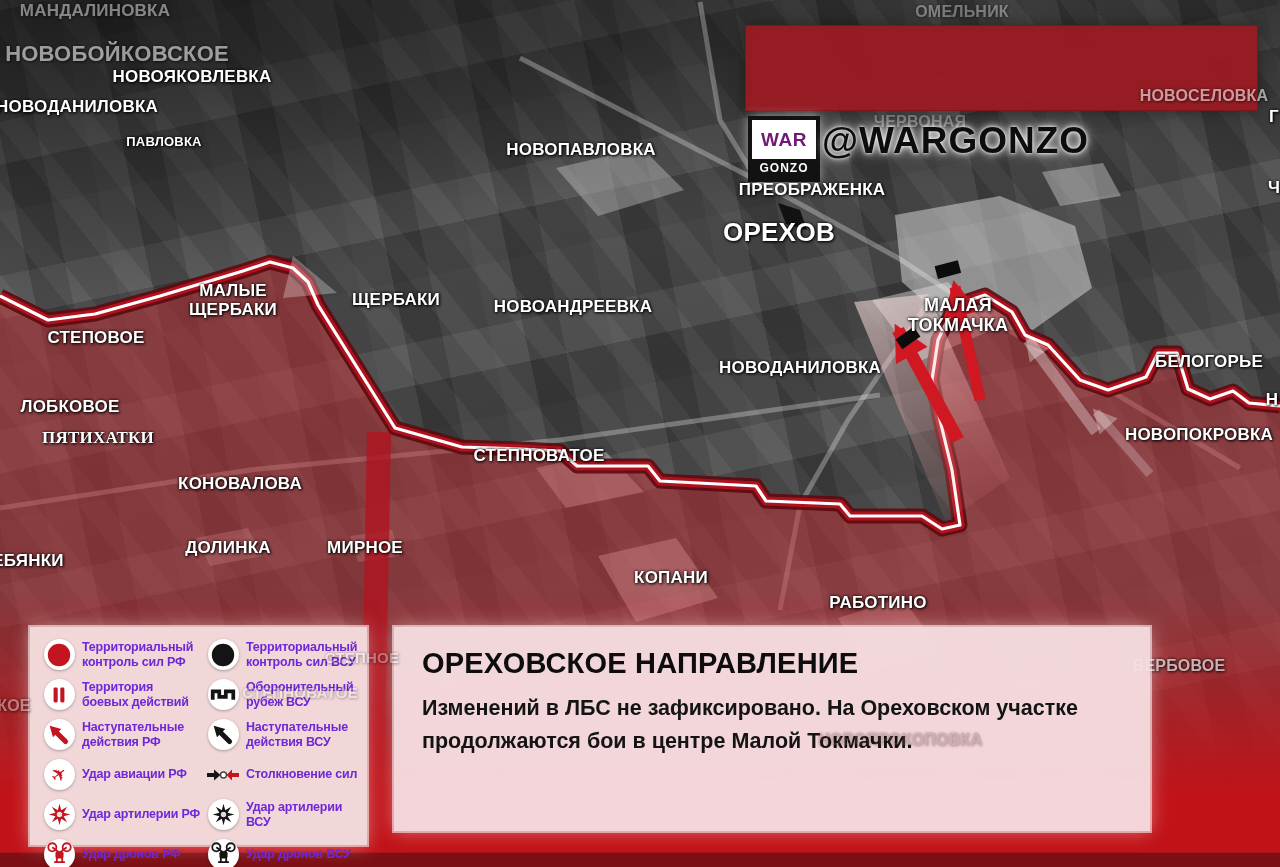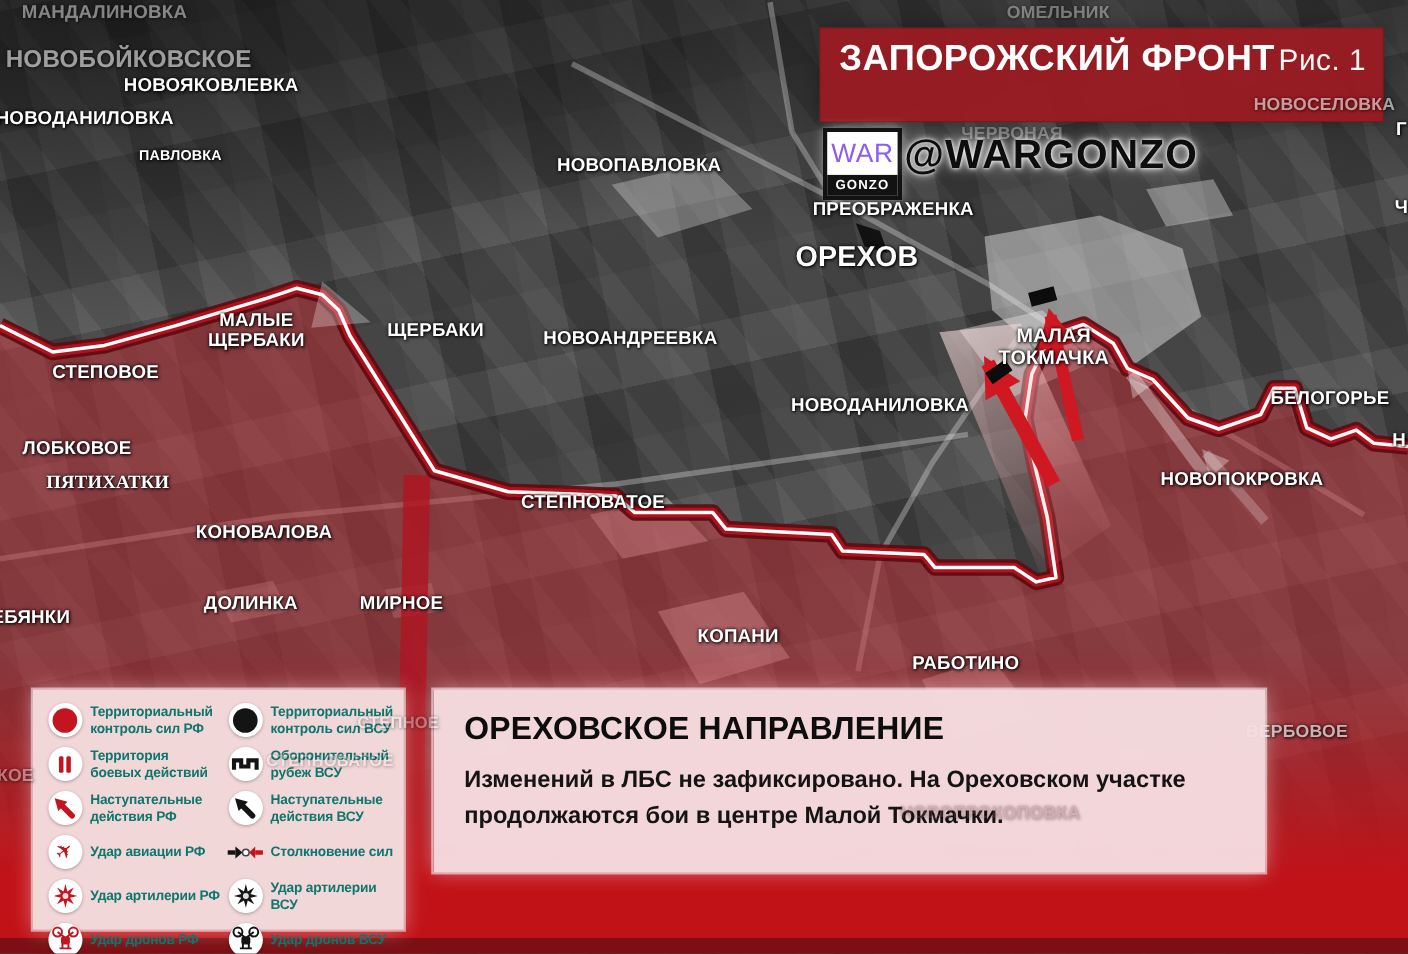--- a/index.html
+++ b/index.html
@@ -36,45 +36,45 @@
     background:rgba(154,27,34,.96);color:#fff;padding:9px 16px 0 18px;box-sizing:border-box;
     box-shadow:inset 0 0 0 1px rgba(0,0,0,.18), 0 0 14px rgba(0,0,0,.35);}
   .tb-row{display:flex;justify-content:space-between;align-items:baseline;}
   .tb-title{font-size:33px;font-weight:900;letter-spacing:.4px;}
   .tb-fig{font-size:27px;font-weight:400;opacity:.96;letter-spacing:.5px;}
   .tb-sub{font-size:20.5px;font-weight:700;margin-top:3px;letter-spacing:.2px;}
 
   .logo{position:absolute;left:748px;top:116px;width:64px;height:58px;z-index:6;
     border:4px solid #121212;background:#fff;display:flex;flex-direction:column;
     align-items:center;justify-content:flex-end;box-shadow:0 0 10px rgba(255,255,255,.5);}
-  .logo-war{flex:1;display:flex;align-items:center;color:#8b5cf6;font-weight:400;
-    font-size:24px;letter-spacing:.5px;}
+  .logo-war{flex:1;display:flex;align-items:center;color:#701a75;font-weight:700;
+    font-size:19px;letter-spacing:.5px;}
   .logo-gonzo{width:100%;text-align:center;background:#121212;color:#fff;
     font-weight:800;font-size:12px;letter-spacing:1px;padding:2px 0 3px;}
   .handle{position:absolute;left:822px;top:120px;z-index:6;font-size:37px;font-weight:900;
     color:#0d0d0d;letter-spacing:1px;
     text-shadow:0 0 7px rgba(255,255,255,.95), 0 0 3px rgba(255,255,255,.9), 0 0 14px rgba(255,255,255,.6);}
 
   
   .legend-panel{position:absolute;left:30px;top:627px;width:337px;height:218px;z-index:4;
     background:#f2d7d9;box-sizing:border-box;padding:12px 10px 10px 12px;
     box-shadow:0 0 0 2px rgba(255,255,255,.55), 0 0 18px rgba(255,255,255,.45);}
   .legend-grid{display:grid;grid-template-columns:34px 118px 34px 119px;
     column-gap:6px;row-gap:9px;align-items:center;}
   .lg-icon{width:31px;height:31px;border-radius:50%;background:#fff;display:flex;
     align-items:center;justify-content:center;box-shadow:0 1px 3px rgba(0,0,0,.3);
     justify-self:center;}
   .lg-icon.flat{background:transparent;box-shadow:none;border-radius:0;width:34px;}
   .lg-icon svg{display:block;}
-  .lg-label{font-size:12.5px;font-weight:800;color:#0f766e;line-height:1.14;
+  .lg-label{font-size:12.5px;font-weight:800;color:#6d28d9;line-height:1.14;
     letter-spacing:-.2px;}
   .gl-plane{font-size:19px;line-height:1;transform:rotate(-38deg);color:currentColor;}
 
   
-  .info-panel{position:absolute;left:394px;top:627px;width:756px;height:166px;z-index:4;
+  .info-panel{position:absolute;left:394px;top:627px;width:756px;height:204px;z-index:4;
     background:rgba(246,222,225,.96);box-sizing:border-box;padding:20px 28px;
     box-shadow:0 0 0 2px rgba(255,255,255,.55), 0 0 18px rgba(255,255,255,.45);}
   .info-title{font-size:29px;font-weight:900;color:#0d0d0d;letter-spacing:.2px;}
   .info-text{margin-top:12px;font-size:21.5px;font-weight:700;color:#141414;
     line-height:1.52;max-width:715px;}
 </style>
 </head>
 <body>
 
 <div class="stage">
@@ -163,21 +163,21 @@
       <span class="map-label" style="left: 396px; top: 300px; font-size: 17px;">ЩЕРБАКИ</span>
       <span class="map-label" style="left: 573px; top: 307px; font-size: 17px;">НОВОАНДРЕЕВКА</span>
       <span class="map-label" style="left: 96px; top: 338px; font-size: 17px;">СТЕПОВОЕ</span>
       <span class="map-label" style="left: 958px; top: 315px; font-size: 18px;">МАЛАЯ
 ТОКМАЧКА</span>
       <span class="map-label" style="left: 800px; top: 356px; font-size: 17px; margin-top: 12px;">НОВОДАНИЛОВКА</span>
       <span class="map-label" style="left: 1209px; top: 362px; font-size: 17px;">БЕЛОГОРЬЕ</span>
       <span class="map-label" style="left: 70px; top: 407px; font-size: 17px;">ЛОБКОВОЕ</span>
       <span class="map-label" style="left: 98px; top: 438px; font-size: 17px; font-family: Liberation Serif, serif;">ПЯТИХАТКИ</span>
       <span class="map-label" style="left: 28px; top: 561px; font-size: 17px;">ЕБЯНКИ</span>
-      <span class="map-label" style="left: 1129px; top: 435px; font-size: 17px;">НОВОПОКРОВКА</span>
+      <span class="map-label" style="left: 1199px; top: 435px; font-size: 17px;">НОВОПОКРОВКА</span>
       <span class="map-label" style="left: 240px; top: 484px; font-size: 17px;">КОНОВАЛОВА</span>
       <span class="map-label" style="left: 539px; top: 456px; font-size: 17px;">СТЕПНОВАТОЕ</span>
       <span class="map-label" style="left: 228px; top: 548px; font-size: 17px;">ДОЛИНКА</span>
       <span class="map-label" style="left: 365px; top: 548px; font-size: 17px;">МИРНОЕ</span>
       <span class="map-label" style="left: 671px; top: 578px; font-size: 17px;">КОПАНИ</span>
       <span class="map-label" style="left: 878px; top: 603px; font-size: 17px;">РАБОТИНО</span>
       <span class="map-label" style="left: 1179px; top: 666px; font-size: 16px; opacity: 0.8; color: rgb(216, 210, 210);">ВЕРБОВОЕ</span>
       <span class="map-label" style="left: 1274px; top: 117px; font-size: 17px;">Г</span>
       <span class="map-label" style="left: 1274px; top: 188px; font-size: 17px;">Ч</span>
       <span class="map-label" style="left: 1272px; top: 400px; font-size: 17px;">Н</span>
@@ -282,24 +282,20 @@
 
   <div class="label-layer top" id="labels-top">
       <span class="map-label" style="left: 1204px; top: 96px; font-size: 16px; opacity: 0.55;">НОВОСЕЛОВКА</span>
       <span class="map-label" style="left: 362px; top: 658px; font-size: 15px; opacity: 0.32;">СТЕПНОЕ</span>
       <span class="map-label" style="left: 300px; top: 693px; font-size: 15px; opacity: 0.26;">СТЕПНОВАТОЕ</span>
       <span class="map-label" style="left: 900px; top: 740px; font-size: 16px; opacity: 0.3; color: rgb(138, 80, 87);">НОВОПРОКОПОВКА</span>
       <span class="map-label" style="left: 14px; top: 706px; font-size: 16px; opacity: 0.5; color: rgb(238, 198, 202);">КОЕ</span>
     </div>
 
   <div class="title-band">
-    <div class="tb-row">
-      <span class="tb-title">ЗАПОРОЖСКИЙ ФРОНТ</span>
-      <span class="tb-fig">Рис. 1</span>
-    </div>
   </div>
 
   <div class="logo">
     <span class="logo-war">WAR</span>
     <span class="logo-gonzo">GONZO</span>
   </div>
   <div class="handle">@WARGONZO</div>
 
 </div>
 

